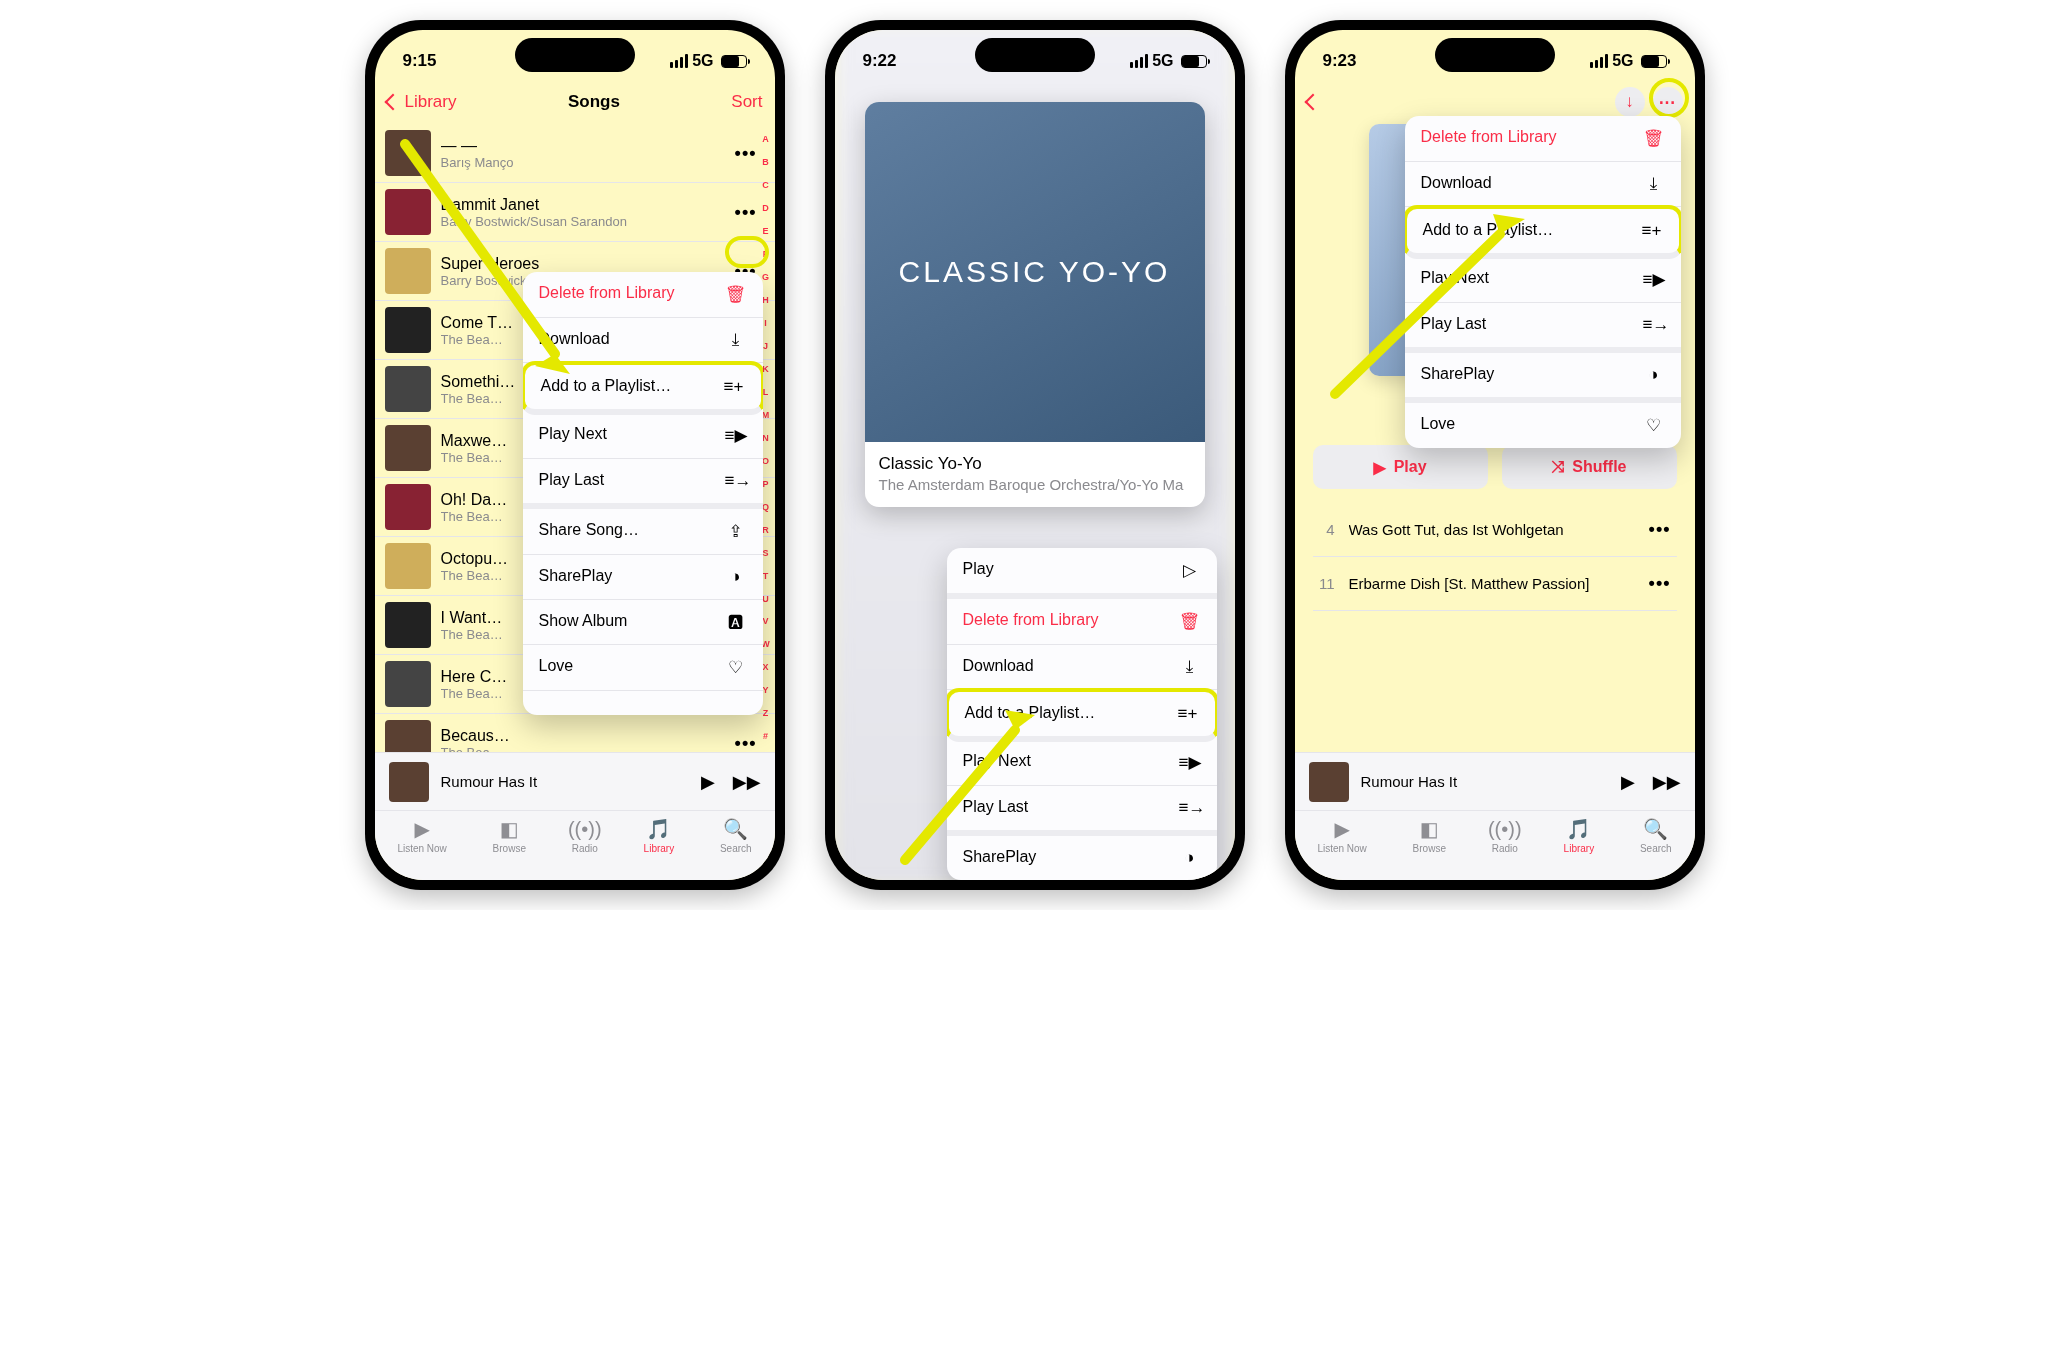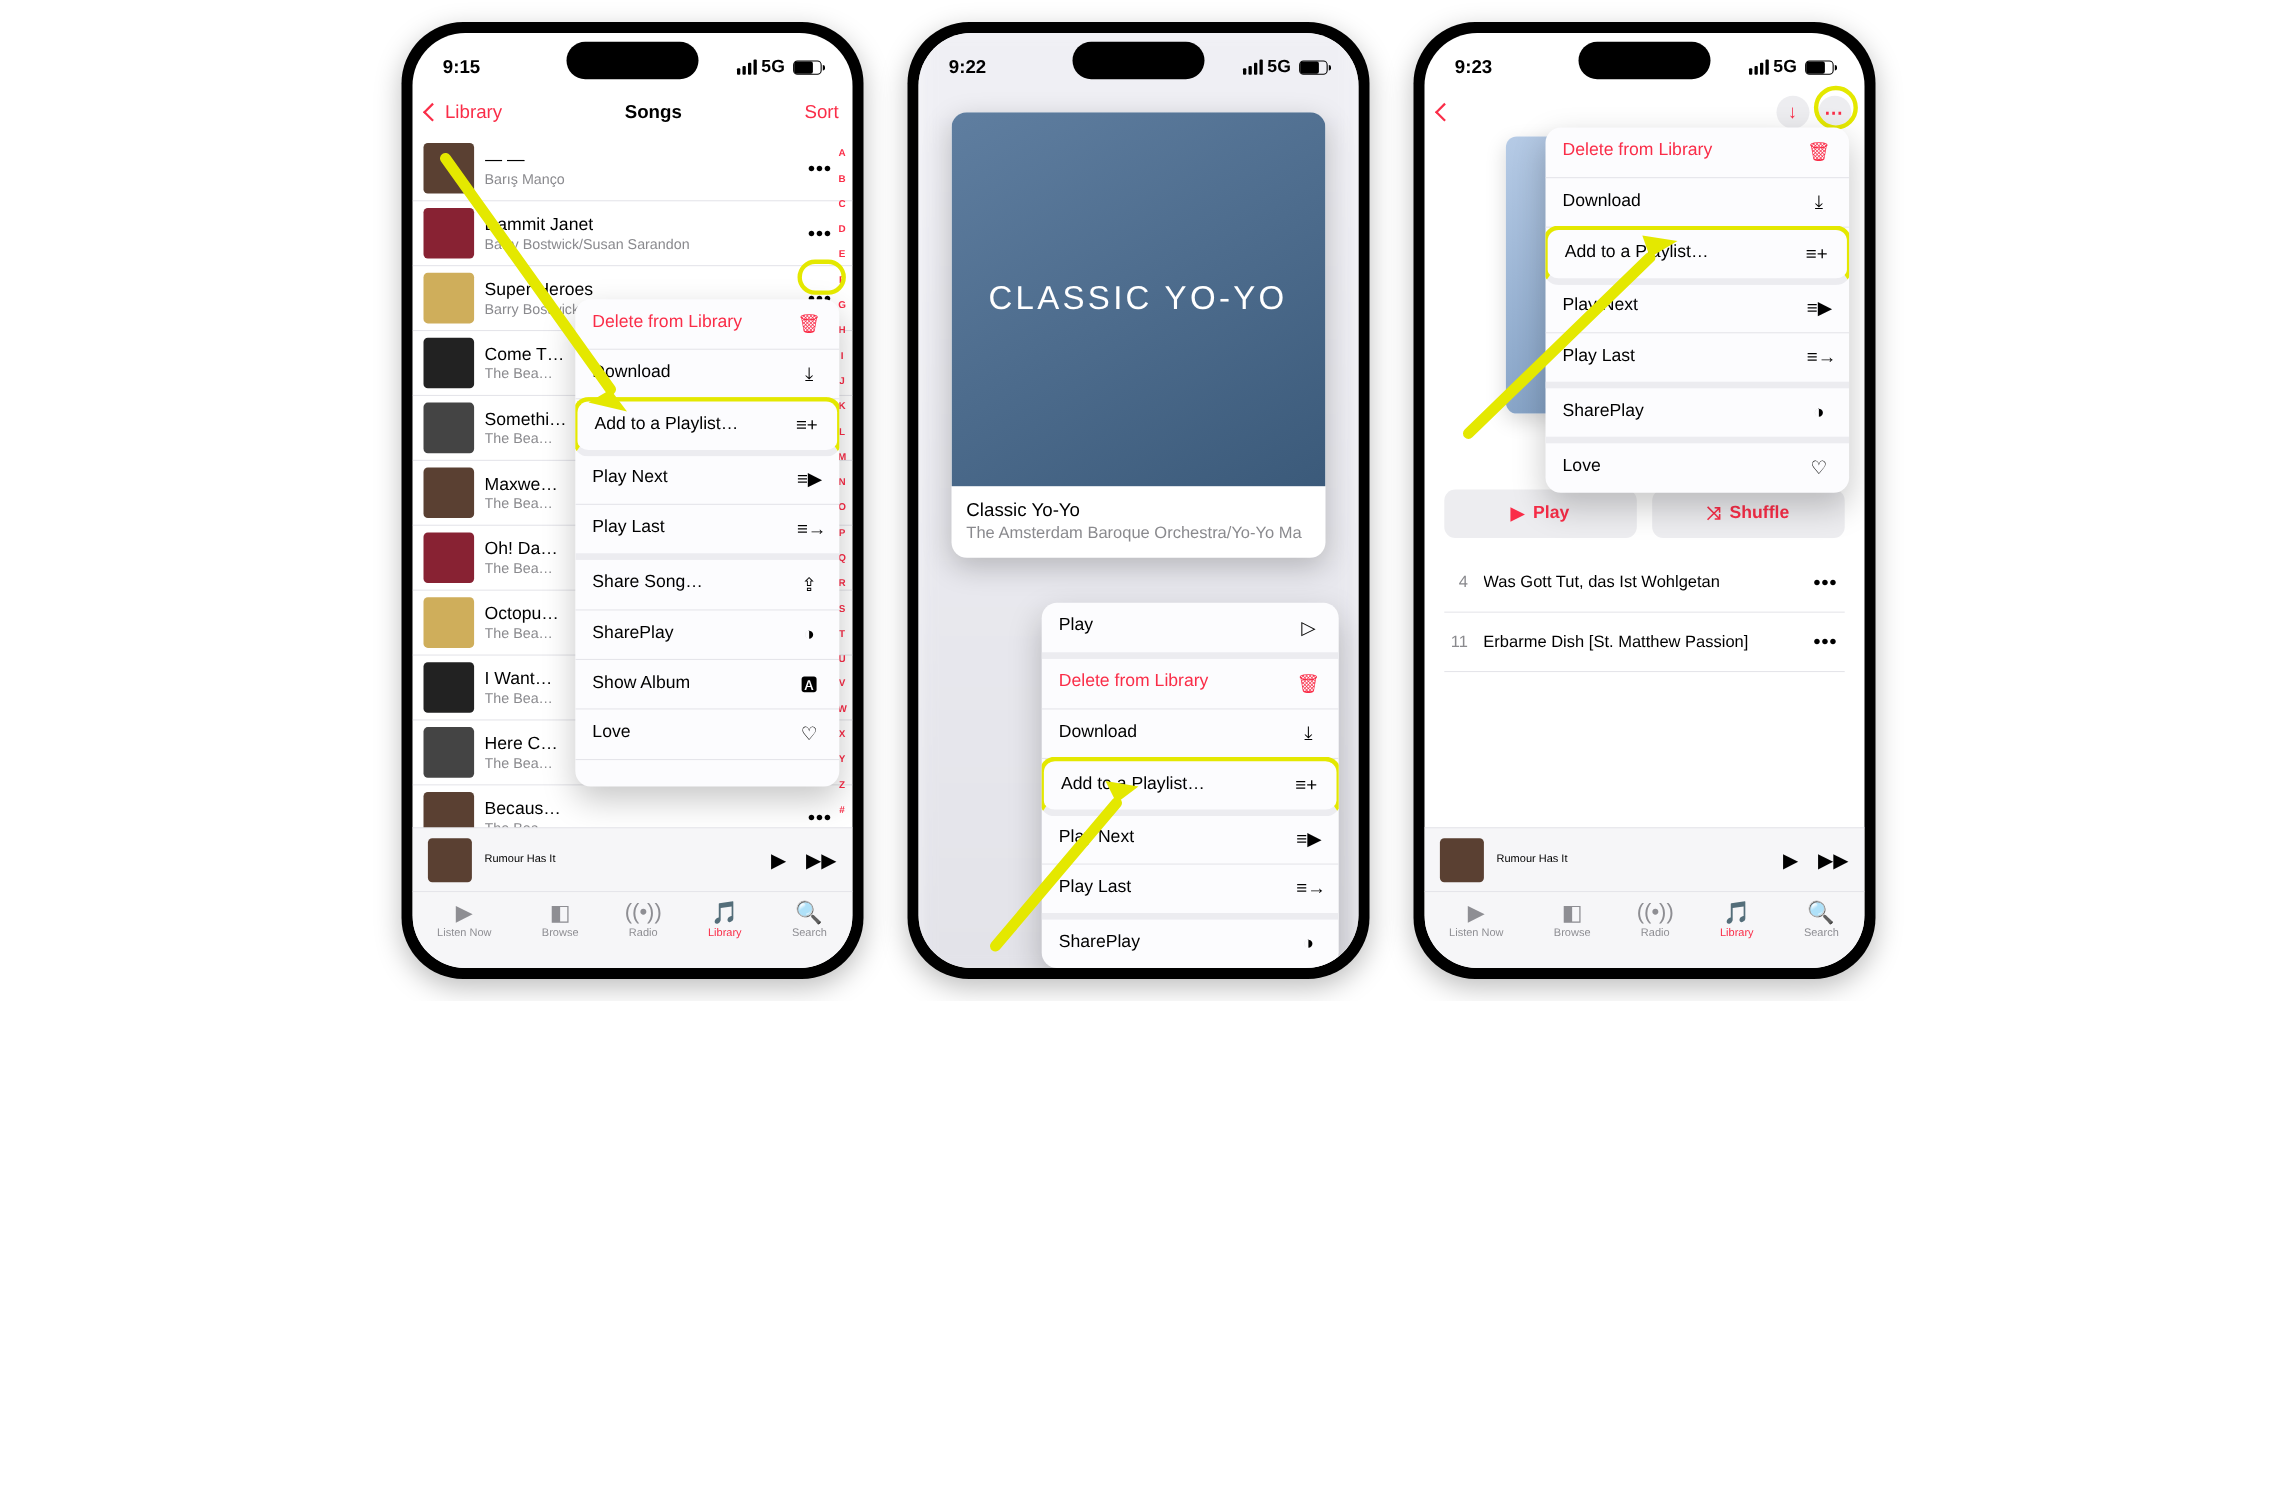--- a/index.html
+++ b/index.html
@@ -9,21 +9,21 @@
     --gray-bg:#f2f2f7;
     --sep:#e5e5ea;
     --phone-w:420px;
     --phone-h:870px;
     --txt2:#8a8a8e;
   }
   *{box-sizing:border-box;font-family:-apple-system,Helvetica,Arial,sans-serif}
   body{margin:0;background:#fff;padding:20px;display:flex;gap:40px;justify-content:center}
 
   .phone{width:var(--phone-w);height:var(--phone-h);background:#000;border-radius:56px;padding:10px;position:relative;box-shadow:0 8px 24px rgba(0,0,0,.25)}
-  .screen{width:100%;height:100%;border-radius:48px;background:#ffffff;overflow:hidden;position:relative;display:flex;flex-direction:column}
+  .screen{width:100%;height:100%;border-radius:48px;background:#fef9c3;overflow:hidden;position:relative;display:flex;flex-direction:column}
   .screen.blur>.bg-blur{filter:blur(10px) brightness(1.03);transform:scale(1.03)}
   .island{position:absolute;top:18px;left:50%;transform:translateX(-50%);width:120px;height:34px;background:#000;border-radius:22px;z-index:50}
 
   
   .statusbar{height:50px;padding:12px 28px 0;display:flex;align-items:center;justify-content:space-between;font-weight:600;font-size:17px;z-index:40}
   .statusbar .right{display:flex;align-items:center;gap:4px;font-size:16px}
   .sig{display:flex;align-items:flex-end;gap:2px}
   .sig i{width:3px;background:#000;display:block;border-radius:1px}
   .sig i:nth-child(1){height:6px}.sig i:nth-child(2){height:8px}.sig i:nth-child(3){height:11px}.sig i:nth-child(4){height:14px}
   .batt{width:26px;height:13px;border:1.5px solid #000;border-radius:4px;position:relative;margin-left:3px}
@@ -59,21 +59,21 @@
   
   .hl{border:4px solid var(--hl);border-radius:14px}
   .hl-oval{border:4px solid var(--hl);border-radius:999px}
 
   
   .arrow{position:absolute;z-index:35}
 
   
   .nowplaying{height:58px;background:#f6f6f8;border-top:1px solid var(--sep);display:flex;align-items:center;padding:0 14px;gap:12px}
   .nowplaying .art{width:40px;height:40px}
-  .nowplaying .ttl{flex:1;font-size:10px}
+  .nowplaying .ttl{flex:1;font-size:15px}
   .np-btns{display:flex;gap:18px;align-items:center;font-size:18px}
 
   
   .tabbar{height:70px;background:#f6f6f8;border-top:1px solid var(--sep);display:flex;justify-content:space-around;align-items:flex-start;padding-top:6px}
   .tab{display:flex;flex-direction:column;align-items:center;gap:2px;color:#8e8e93;font-size:10px}
   .tab.active{color:var(--pink)}
   .tab .ti{height:24px;width:24px;display:flex;align-items:center;justify-content:center;font-size:20px}
 
   
   .album-card{background:#fff;border-radius:14px;box-shadow:0 8px 26px rgba(0,0,0,.22);overflow:hidden}

